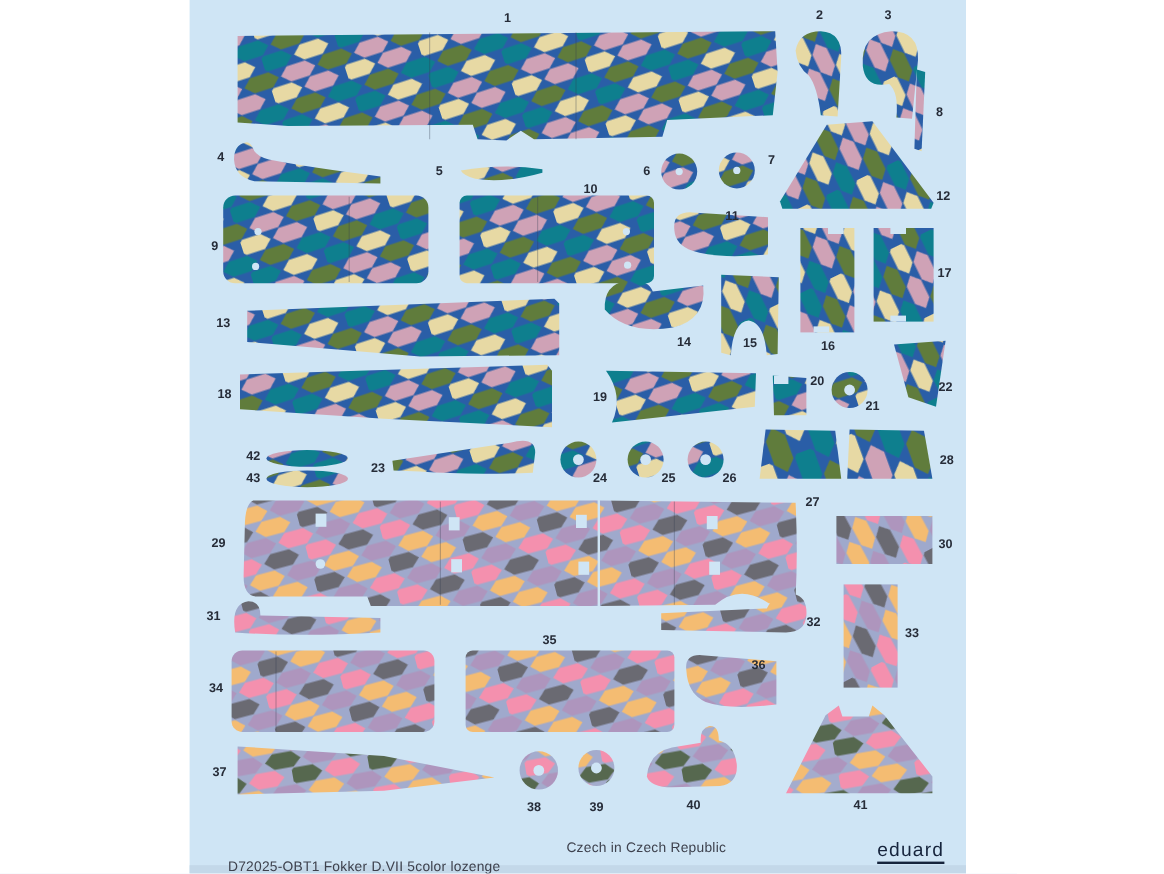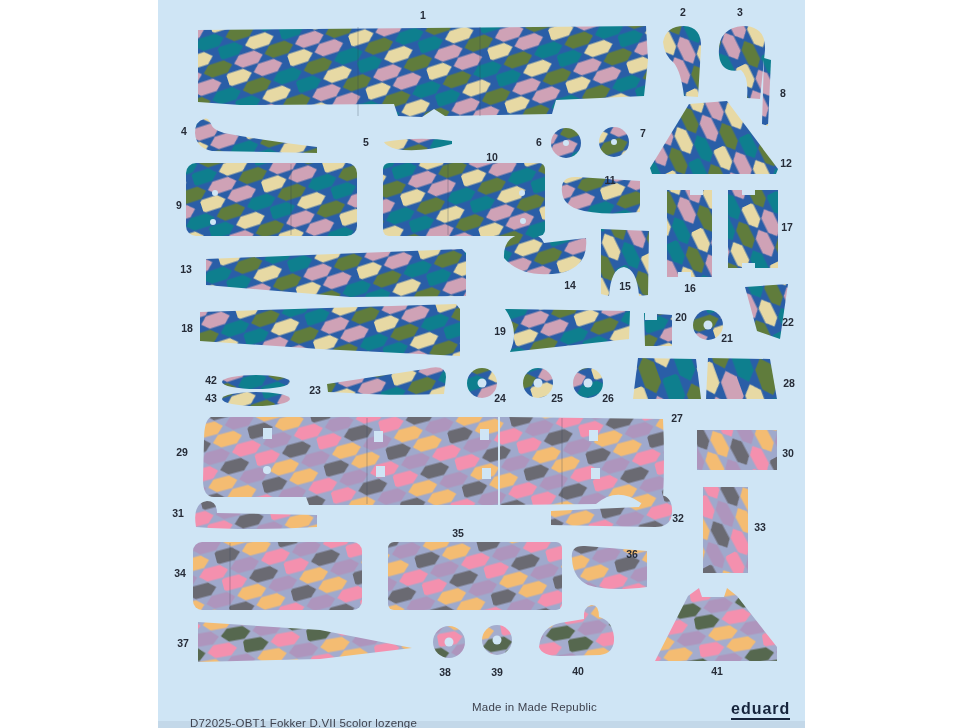--- a/index.html
+++ b/index.html
@@ -2,21 +2,21 @@
 <html><head>
 <meta charset="utf-8">
 <style>
   html,body{margin:0;padding:0;}
   body{background:#ffffff;font-family:"Liberation Sans",sans-serif;}
   .page{position:relative;width:970px;height:728px;background:#ffffff;overflow:hidden;}
   .sheet{position:absolute;}
   .sheet-edge{position:absolute;left:0;bottom:0;width:100%;height:7px;}
   #decal-canvas{position:absolute;left:0;top:0;}
   .footer-text{position:absolute;font-size:11.5px;color:#3e424e;letter-spacing:.2px;white-space:nowrap;}
-  .brand{position:absolute;font-weight:700;font-size:16px;line-height:1;letter-spacing:1px;padding-bottom:1px;white-space:nowrap;}
+  .brand{position:absolute;font-weight:400;font-size:16px;line-height:1;letter-spacing:1px;padding-bottom:1px;white-space:nowrap;}
 </style>
 </head>
 <body style="background: rgb(255, 255, 255);">
 
 <div class="page">
   <div class="sheet" id="sheet" style="left: 158px; top: 0px; width: 647px; height: 728px; background: rgb(207, 229, 245);">
     <div class="sheet-edge" id="sheet-edge" style="background: rgb(195, 216, 233);"></div>
   </div>
   <svg id="decal-canvas" width="970" height="728" viewBox="0 0 970 728">
       <defs>
@@ -299,15 +299,15 @@
       <g>
         <ellipse cx="256" cy="382" rx="34" ry="7" fill="url(#upper)"></ellipse>
       </g>
       <text x="211" y="383.5" text-anchor="middle" font-size="10.5" font-weight="600" fill="#262c38" font-family="&quot;Liberation Sans&quot;, sans-serif">42</text>
       <g>
         <ellipse cx="256" cy="399" rx="34" ry="7" fill="url(#upper)"></ellipse>
       </g>
       <text x="211" y="401.5" text-anchor="middle" font-size="10.5" font-weight="600" fill="#262c38" font-family="&quot;Liberation Sans&quot;, sans-serif">43</text>
     </svg>
   <div class="footer-text" id="product-title" style="left:190px;top:717px;">D72025-OBT1 Fokker D.VII 5color lozenge</div>
-  <div class="footer-text" id="made-in" style="left:472px;top:701px;">Made in Made Republic</div>
+  <div class="footer-text" id="made-in" style="left:472px;top:701px;">Czech in Czech Republic</div>
   <div class="brand" id="brand-logo" style="left: 731px; top: 701px; color: rgb(22, 36, 60); border-bottom: 2px solid rgb(22, 36, 60);">eduard</div>
 </div>
 
 </body></html>

